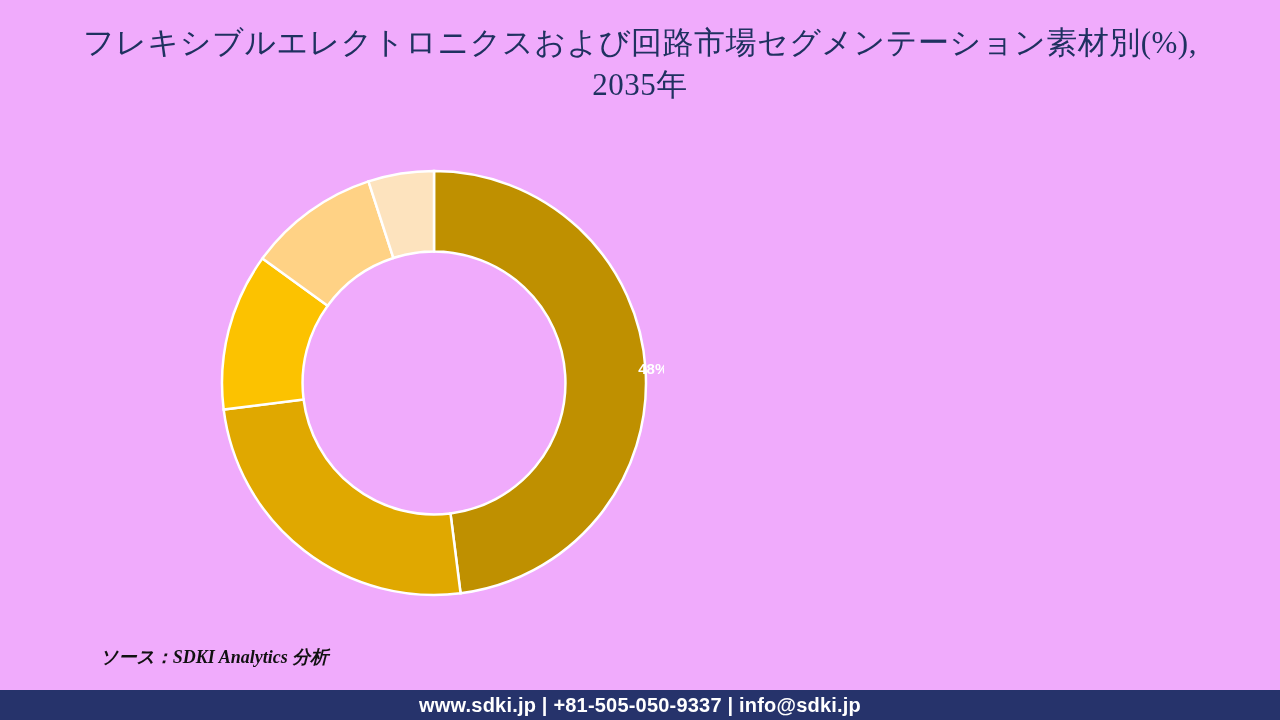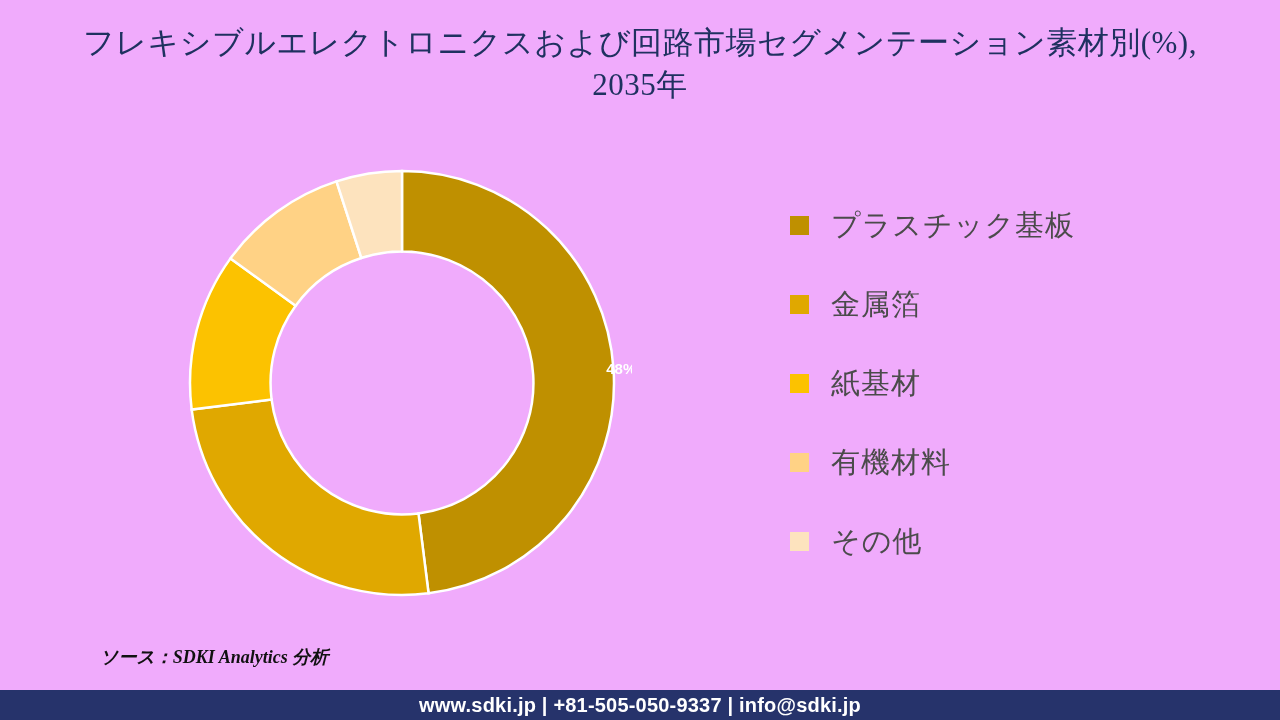--- a/index.html
+++ b/index.html
@@ -25,21 +25,21 @@
     font-family: "Liberation Serif", "DejaVu Serif", serif;
     font-size: 31px;
     line-height: 1.35;
     letter-spacing: 0.5px;
     font-weight: 400;
   }
 
   
   #donut-wrap {
     position: absolute;
-    left: 172px; top: 163px;
+    left: 204px; top: 163px;
     width: 460px; height: 440px;
   }
   #donut-svg { display: block; width: 460px; height: 440px; }
   .slice-label {
     font-family: "Liberation Sans", "DejaVu Sans", sans-serif;
     font-size: 15px;
     font-weight: bold;
     fill: #ffffff;
   }
 
@@ -112,42 +112,20 @@
           <path d="M 19.671683321330704 246.57064551563266 A 212 212 0 0 1 58.48839719251103 95.38952651399589 L 123.66280625935684 142.74150643867745 A 131.44 131.44 0 0 0 99.59644365922503 236.47380021969224 Z" fill="#fcc200" stroke="#ffffff" stroke-width="2.5"></path>
           <path d="M 58.48839719251103 95.38952651399589 A 212 212 0 0 1 164.48839719251094 18.376018545427513 L 189.38280625935678 94.99313149816507 A 131.44 131.44 0 0 0 123.66280625935684 142.74150643867745 Z" fill="#ffd285" stroke="#ffffff" stroke-width="2.5"></path>
           <path d="M 164.48839719251094 18.376018545427513 A 212 212 0 0 1 229.99999999999977 8 L 229.99999999999986 88.56 A 131.44 131.44 0 0 0 189.38280625935678 94.99313149816507 Z" fill="#fde3be" stroke="#ffffff" stroke-width="2.5"></path>
         </g>
       <g id="slice-labels">
           <text x="449.2864327702598" y="211.20366704901923" text-anchor="middle" class="slice-label">48%</text>
         </g>
     </svg>
   </div>
 
-  <div id="legend">
-    <div class="legend-item">
-      <span class="legend-swatch" style="background: rgb(191, 144, 0);"></span>
-      <span class="legend-label">プラスチック基板</span>
-    </div>
-    <div class="legend-item">
-      <span class="legend-swatch" style="background: rgb(224, 168, 0);"></span>
-      <span class="legend-label">金属箔</span>
-    </div>
-    <div class="legend-item">
-      <span class="legend-swatch" style="background: rgb(252, 194, 0);"></span>
-      <span class="legend-label">紙基材</span>
-    </div>
-    <div class="legend-item">
-      <span class="legend-swatch" style="background: rgb(255, 210, 133);"></span>
-      <span class="legend-label">有機材料</span>
-    </div>
-    <div class="legend-item">
-      <span class="legend-swatch" style="background: rgb(253, 227, 190);"></span>
-      <span class="legend-label">その他</span>
-    </div>
-  </div>
 
   <div id="source-note">ソース：SDKI Analytics 分析</div>
 
   <div id="footer-bar">
     <span id="footer-text">www.sdki.jp | +81-505-050-9337 | info@sdki.jp</span>
   </div>
 
 </div>
 
 </body></html>

